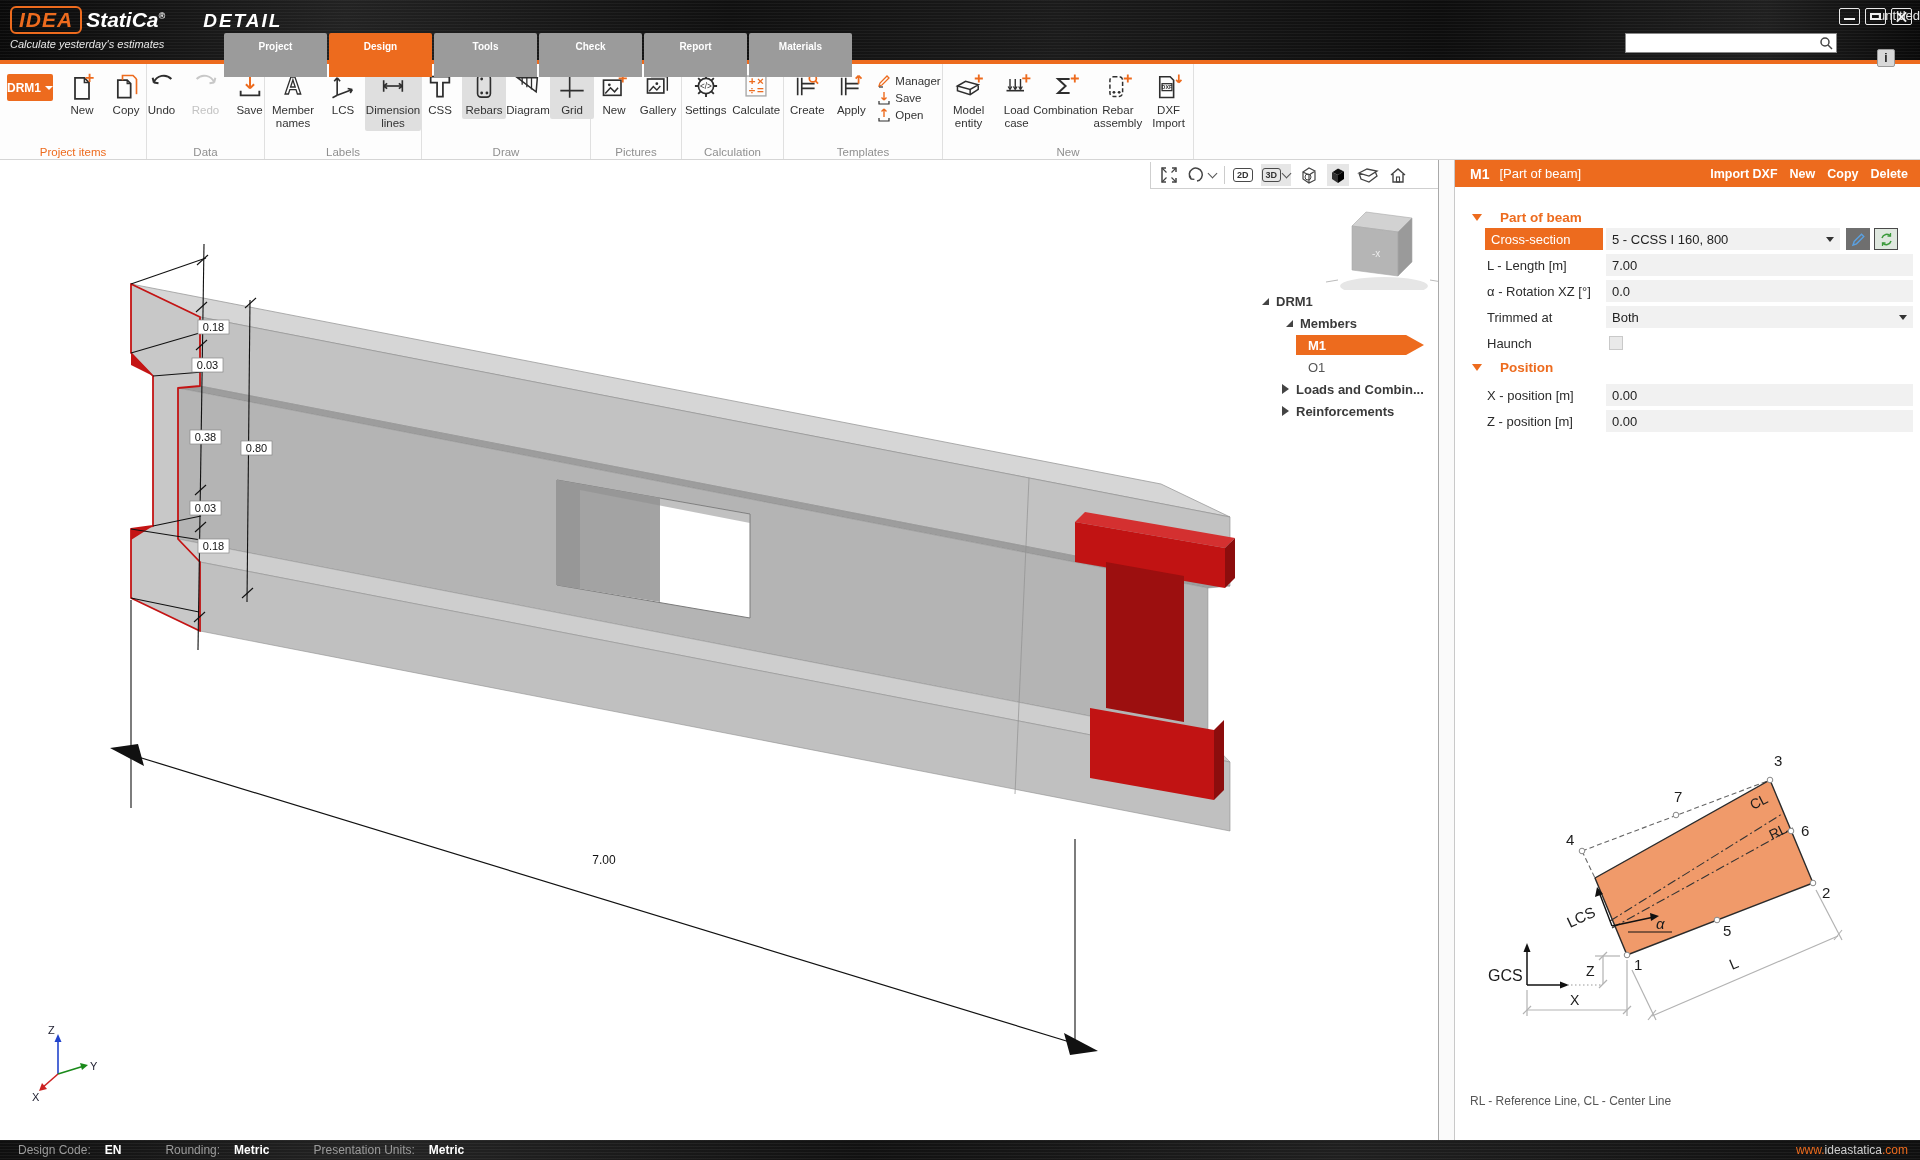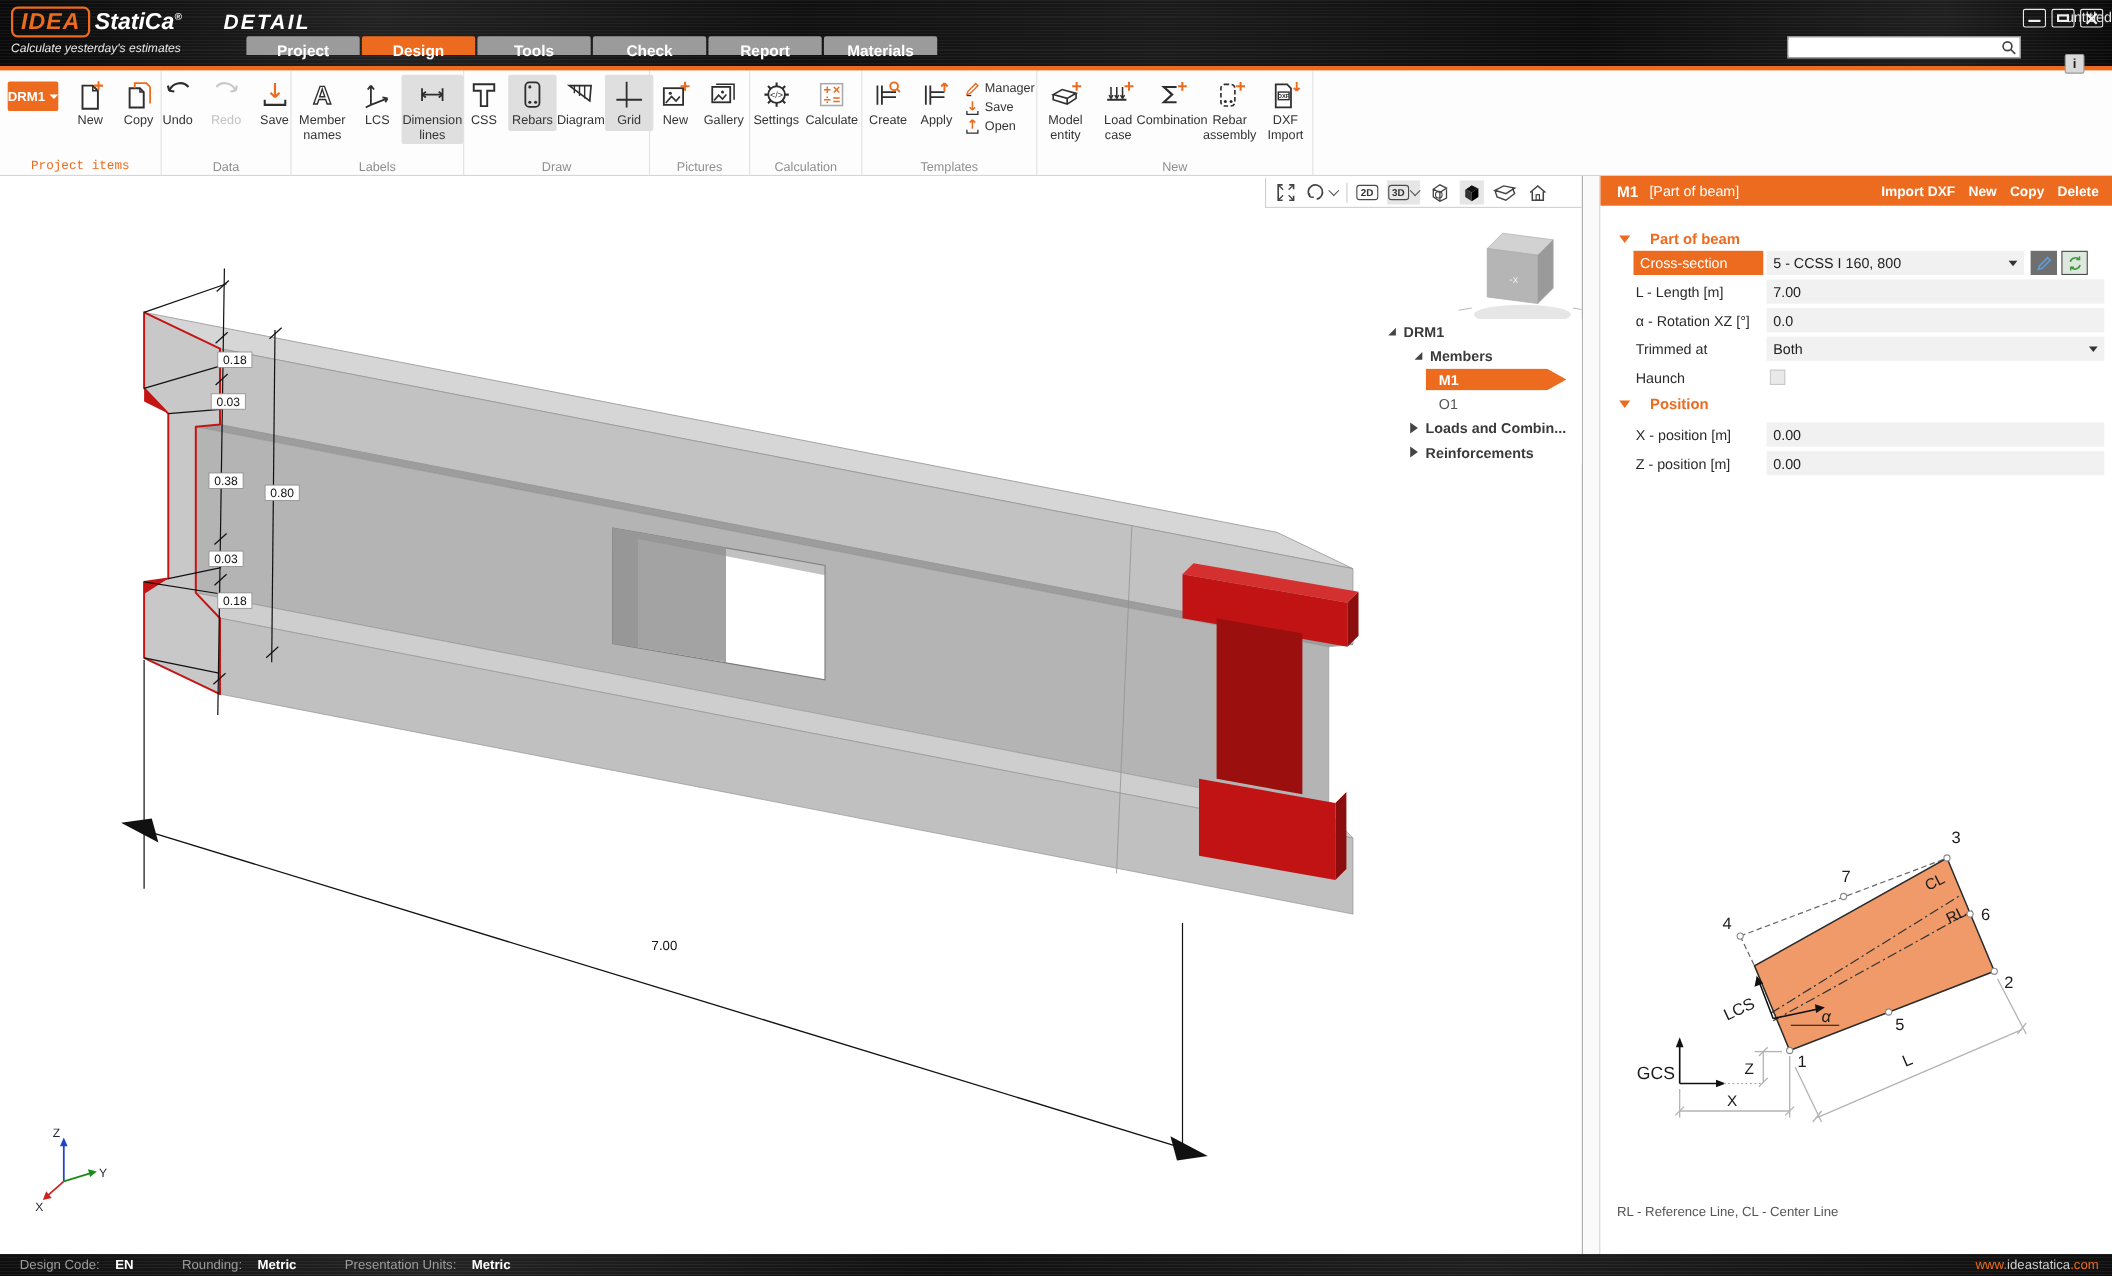--- a/index.html
+++ b/index.html
@@ -23,30 +23,30 @@
   .winbtn .mn { position:absolute; left:4px; right:4px; bottom:4px; height:2px; background:#f0f0f0;}
   .winbtn .mx { position:absolute; left:4px; top:4px; right:4px; bottom:4px; border:2px solid #f0f0f0;}
   .winbtn .cl1,.winbtn .cl2{ position:absolute; left:3px; top:7px; width:13px; height:2px; background:#f0f0f0;}
   .winbtn .cl1{ transform:rotate(45deg);} .winbtn .cl2{ transform:rotate(-45deg);}
   .searchbox { position:absolute; right:83px; top:33px; width:212px; height:20px; background:#fff; border:1px solid #888; display:flex; align-items:center; z-index:4;}
   .searchbox input{ flex:1; border:none; outline:none; font-size:12px; padding:0 4px; font-family:"Liberation Sans",sans-serif;}
   .info-btn { position:absolute; right:25px; top:49px; width:18px; height:18px; background:#d9d9d9; border:1px solid #9a9a9a; border-radius:2px; color:#222; font-size:12px; font-weight:bold; text-align:center; line-height:16px; z-index:5;}
 
   
   .tabs { position:absolute; left:224px; top:33px; display:flex; gap:2px; z-index:3;}
-  .tab { width:103px; height:17px; background:#9b9b9b; color:#fff; font-size:14px; font-weight:bold; text-align:center; line-height:27px; border-radius:2px 2px 0 0; cursor:pointer;}
+  .tab { width:103px; height:44px; background:#9b9b9b; color:#fff; font-size:10px; font-weight:bold; text-align:center; line-height:27px; border-radius:2px 2px 0 0; cursor:pointer;}
   .tab.active { background:#ed6b1e; }
   .accent-strip { position:absolute; left:0; top:60px; width:1920px; height:4px; background:#ed6b1e; z-index:2;}
 
   
   .ribbon { position:absolute; left:0; top:64px; width:1920px; height:96px; background:#fdfdfd; border-bottom:1px solid #d5d5d5;}
   .rgroup { position:absolute; top:0; height:95px; border-right:1px solid #e0e0e0; }
   .rgroup .items { display:flex; justify-content:center; align-items:flex-start; padding-top:4px; height:76px;}
   .glabel { position:absolute; bottom:1px; left:0; width:100%; text-align:center; font-size:11.5px; color:#8f8f8f;}
-  .glabel.orange { color:#ed6b1e;font-family:Liberation Mono, monospace; }
+  .glabel.orange { color:#ed6b1e; }
   .rbtn { display:flex; flex-direction:column; align-items:center; min-width:44px; padding:2px 3px; border-radius:2px; cursor:pointer;}
   .rbtn.toggled { background:#dfdfdf; }
   .rbtn .ric { width:34px; height:32px; display:flex; align-items:center; justify-content:center;}
   .rlb { font-size:11.5px; color:#333; text-align:center; line-height:12.5px; margin-top:2px; max-width:64px;}
   .rbtn.disabled .rlb { color:#c3c3c3; }
   .proj-sel { margin:6px 7px 0 9px; width:52px; height:27px; background:#ed6b1e; border-radius:2px; color:#fff; font-size:12px; font-weight:bold; display:flex; align-items:center; justify-content:center; gap:4px; cursor:pointer;}
   .proj-sel .caret{ width:0;height:0;border-left:4px solid transparent;border-right:4px solid transparent;border-top:4px solid #fff;}
   .smallcol { display:flex; flex-direction:column; justify-content:flex-start; gap:3px; margin-left:4px; padding-top:6px;}
   .smallitem { display:flex; align-items:center; gap:4px; font-size:11.5px; color:#333; cursor:pointer;}
 

